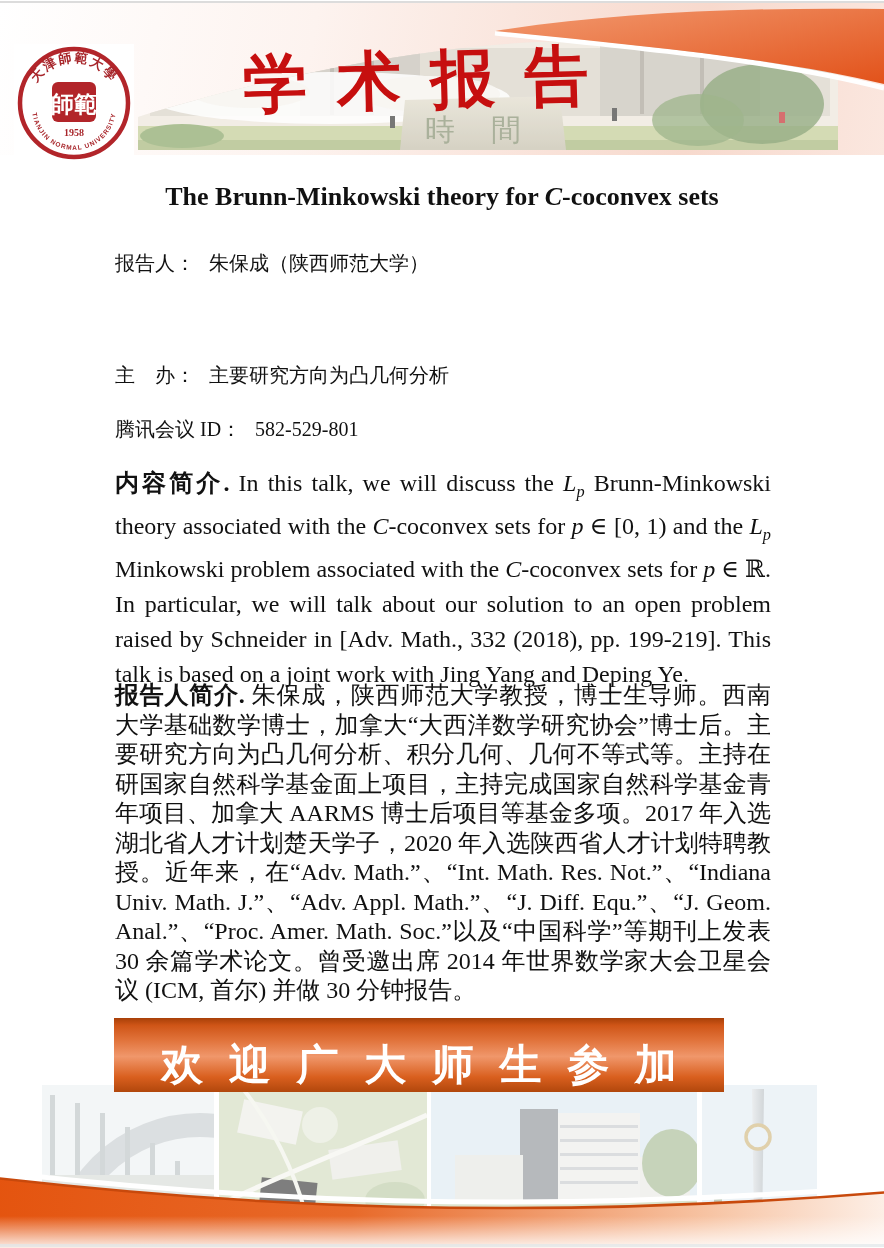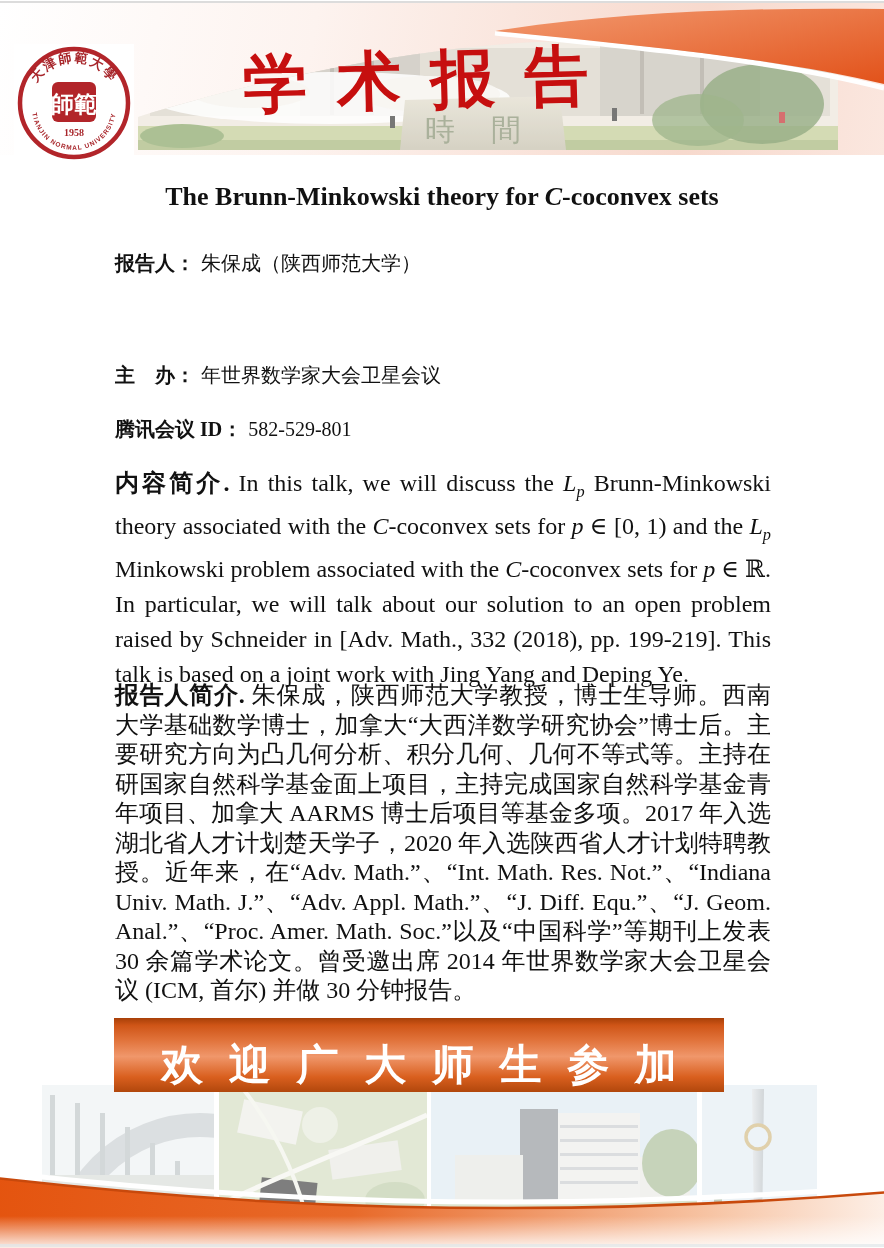--- a/index.html
+++ b/index.html
@@ -18,22 +18,22 @@
                 letter-spacing:6px;white-space:nowrap;transform:rotate(-1.5deg);}
   #logo-box{position:absolute;left:14px;top:44px;width:120px;height:118px;background:#ffffff;}
 
   
   #talk-title{position:absolute;left:57px;top:180px;width:770px;height:34px;
               text-align:center;font-weight:bold;font-size:26px;line-height:34px;}
   .mvar{font-style:italic;}
 
   
   .detail-row{position:absolute;left:115px;width:660px;height:30px;font-size:20px;line-height:30px;white-space:nowrap;}
-  .detail-label{font-weight:bold;margin-top:40px;}
-  .detail-value{margin-left:6px;}
+  .detail-label{font-weight:normal;margin-top:40px;}
+  .detail-value{margin-left:14px;}
   #row-speaker{top:248px;} #row-time{top:304px;} #row-host{top:360px;} #row-meeting{top:414px;}
 
   
   .para{position:absolute;left:115px;width:656px;text-align:justify;}
   #abstract{top:466px;font-size:24px;line-height:35px;}
   #bio{top:681px;font-size:24px;line-height:29.5px;}
   .para-label{font-weight:bold;}
   sub{font-size:0.68em;}
 
   
@@ -117,21 +117,21 @@
       </text>
     </svg>
   </div>
 
   <div id="talk-title"><span>The Brunn-Minkowski theory for </span><span class="mvar">C</span><span>-coconvex sets</span></div>
 
   <div class="detail-row" id="row-speaker">
     <span class="detail-label">报告人：</span><span class="detail-value">朱保成（陕西师范大学）</span>
   </div>
   <div class="detail-row" id="row-host">
-    <span class="detail-label">主　办：</span><span class="detail-value">年世界数学家大会卫星会议</span>
+    <span class="detail-label">主　办：</span><span class="detail-value">主要研究方向为凸几何分析</span>
   </div>
   <div class="detail-row" id="row-meeting">
     <span class="detail-label">腾讯会议 ID：</span><span class="detail-value">582-529-801</span>
   </div>
 
   <div class="para" id="abstract"><span class="para-label">内容简介.</span><span> In this talk, we will discuss the </span><span class="mvar">L</span><sub class="mvar">p</sub><span> Brunn-Minkowski theory associated with the </span><span class="mvar">C</span><span>-coconvex sets for </span><span class="mvar">p</span><span> ∈ [0, 1) and the </span><span class="mvar">L</span><sub class="mvar">p</sub><span> Minkowski problem associated with the </span><span class="mvar">C</span><span>-coconvex sets for </span><span class="mvar">p</span><span> ∈ ℝ. In particular, we will talk about our solution to an open problem raised by Schneider in [Adv. Math., 332 (2018), pp. 199-219]. This talk is based on a joint work with Jing Yang and Deping Ye.</span></div>
 
   <div class="para" id="bio"><span class="para-label">报告人简介.</span><span> 朱保成，陕西师范大学教授，博士生导师。西南大学基础数学博士，加拿大“大西洋数学研究协会”博士后。主要研究方向为凸几何分析、积分几何、几何不等式等。主持在研国家自然科学基金面上项目，主持完成国家自然科学基金青年项目、加拿大 AARMS 博士后项目等基金多项。2017 年入选湖北省人才计划楚天学子，2020 年入选陕西省人才计划特聘教授。近年来，在“Adv. Math.”、“Int. Math. Res. Not.”、“Indiana Univ. Math. J.”、“Adv. Appl. Math.”、“J. Diff. Equ.”、“J. Geom. Anal.”、“Proc. Amer. Math. Soc.”以及“中国科学”等期刊上发表 30 余篇学术论文。曾受邀出席 2014 年世界数学家大会卫星会议 (ICM, 首尔) 并做 30 分钟报告。</span></div>
 
   <svg id="footer-photos" viewBox="0 0 884 147">

